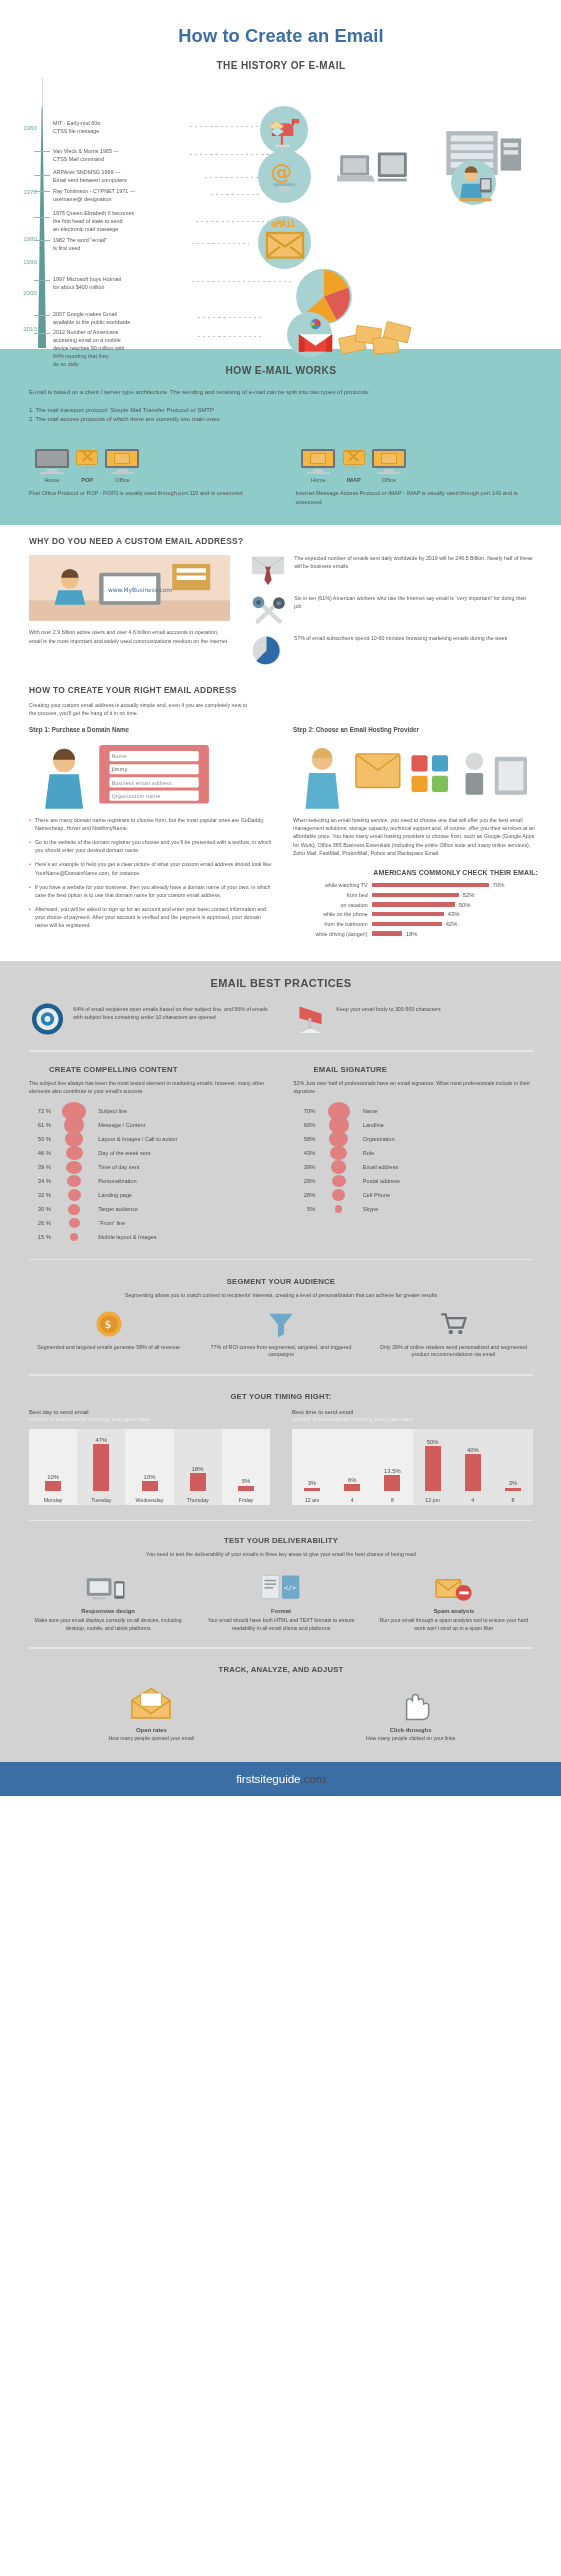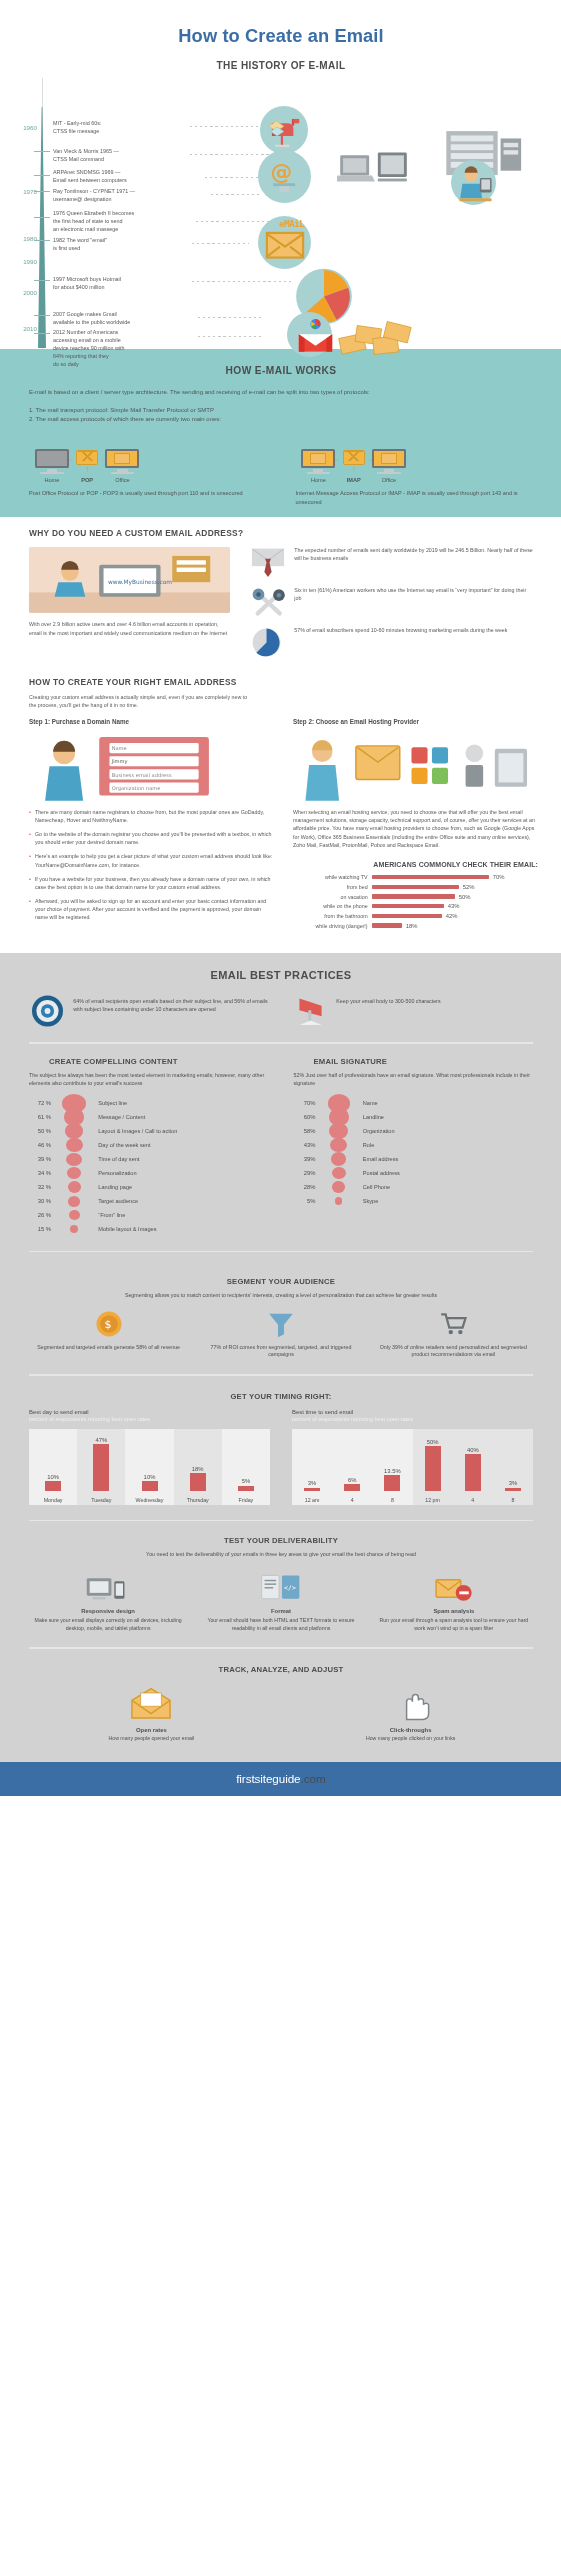--- a/index.html
+++ b/index.html
@@ -42,21 +42,21 @@
   .tl-dash {
     position: absolute; height: 0.7px; left: 0; right: 0;
     background-image: repeating-linear-gradient(to right,#bfc6c7 0 2.2px,transparent 2.2px 5.1px);
   }
   .tl-dashwrap { position:absolute; width: 88px; }
 
   
   .circ { position: absolute; border-radius: 50%; background: #a8d2d2; }
 
   
-  .how-works { background: #8fcbc9; padding: 16px 29px 10px; }
+  .how-works { background: #8fcbc9; padding: 16px 29px 18px; }
   .how-works h2 {
     font-size: 10.2px; font-weight: bold; color: #4d4d4d; text-align: center;
     letter-spacing: 0.4px; margin-bottom: 11.7px;
   }
   .how-works p { font-size: 6px; line-height: 1.6; color: #4f5656; }
   .how-works .proto-list { margin-top: 8px; }
   .proto-cols { display: flex; gap: 29px; margin-top: 11.7px; }
   .proto-col { flex: 1; }
   .proto-diagram { display: flex; align-items: flex-end; justify-content: flex-start;
      gap: 7.3px; padding-left: 5.9px; height: 38px; }
@@ -134,21 +134,21 @@
   .cc-col h3 { font-size: 7.7px; font-weight:bold; color:#4d4d4d; letter-spacing:0.2px;margin-left:20px; }
   .cc-col p { font-size: 5.3px; line-height:1.55; color:#4f4f4f; margin-top: 5.1px; }
   .funnel { margin-top: 8.8px; position: relative; }
   .fn-row { display:flex; align-items:center; height: 14px; }
   .fn-pct { width: 28px; text-align:right; font-size: 5.9px; color:#4f4f4f; padding-right:5.9px; }
   .fn-blob { width: 34px; display:flex; justify-content:center; }
   .fn-dot { background:#e08080; border-radius:50%; }
   .fn-lbl { font-size: 5.6px; color:#4f4f4f; padding-left: 7.3px; }
 
   
-  .seg { margin-top: 25px; }
+  .seg { margin-top: 17px; }
   .seg h3 { font-size: 7.7px; font-weight:bold; color:#4d4d4d; text-align:center; letter-spacing:0.2px; }
   .seg p.sub { font-size: 5.3px; line-height:1.55; color:#4f4f4f; text-align:center;
      margin-top: 5.1px; padding: 0 7.3px; }
   .seg-cols { display:flex; gap: 13px; margin-top: 10.2px; text-align:center; }
   .seg-col { flex:1; }
   .seg-ico { width:28px; height:28px; margin: 0 auto 5.9px; border-radius:50%; }
   .seg-col p { font-size: 5.3px; line-height:1.5; color:#4f4f4f; }
 
   
   .timing { margin-top: 16px; }
@@ -314,21 +314,21 @@
     <svg style="position:absolute;left:458px;top:88px" width="35" height="37" viewBox="0 0 48 50">
       <circle cx="18" cy="12" r="9" fill="#f0c08a"></circle>
       <path d="M9 9a9 9 0 0 1 18 0z" fill="#8a5a33"></path>
       <path d="M6 24h24l3 20H3z" fill="#4aa3c7"></path>
       <rect x="30" y="16" width="16" height="20" rx="2" fill="#6f7679"></rect>
       <rect x="32" y="18" width="12" height="14" fill="#cfd6d8"></rect>
       <rect x="2" y="44" width="44" height="4" fill="#d8a54f"></rect>
     </svg>
 
     <div class="circ" style="left:258px;top:138px;width:53px;height:53px"></div>
-    <div style="position:absolute;left:263px;top:140px;width:41px;text-align:right;font-family:'DejaVu Sans Mono',monospace;font-size:9.5px;font-weight:bold;color:#e8a33d;letter-spacing:-0.7px">eMAiL</div>
+    <div style="position:absolute;left:263px;top:140px;width:41px;text-align:center;font-family:'DejaVu Sans Mono',monospace;font-size:9.5px;font-weight:bold;color:#e8a33d;letter-spacing:-0.7px">eMAiL</div>
     <svg style="position:absolute;left:265px;top:152px" width="40" height="29" viewBox="0 0 54 40">
       <rect x="2" y="4" width="50" height="34" fill="#f3c069" stroke="#d79c2c" stroke-width="3"></rect>
       <path d="M3 6l24 17L51 6" fill="none" stroke="#d79c2c" stroke-width="3"></path>
       <path d="M3 36l17-13M51 36L34 23" fill="none" stroke="#d79c2c" stroke-width="3"></path>
     </svg>
 
     <svg style="position:absolute;left:291px;top:189px" width="66" height="59" viewBox="0 0 90 80">
       <circle cx="45" cy="40" r="38" fill="#a8d2d2"></circle>
       <path d="M45 40 L45 4 A36 36 0 0 1 78 28 Z" fill="#f2a127"></path>
       <path d="M45 40 L78 28 A36 36 0 0 1 62 72 Z" fill="#e05a54"></path>

